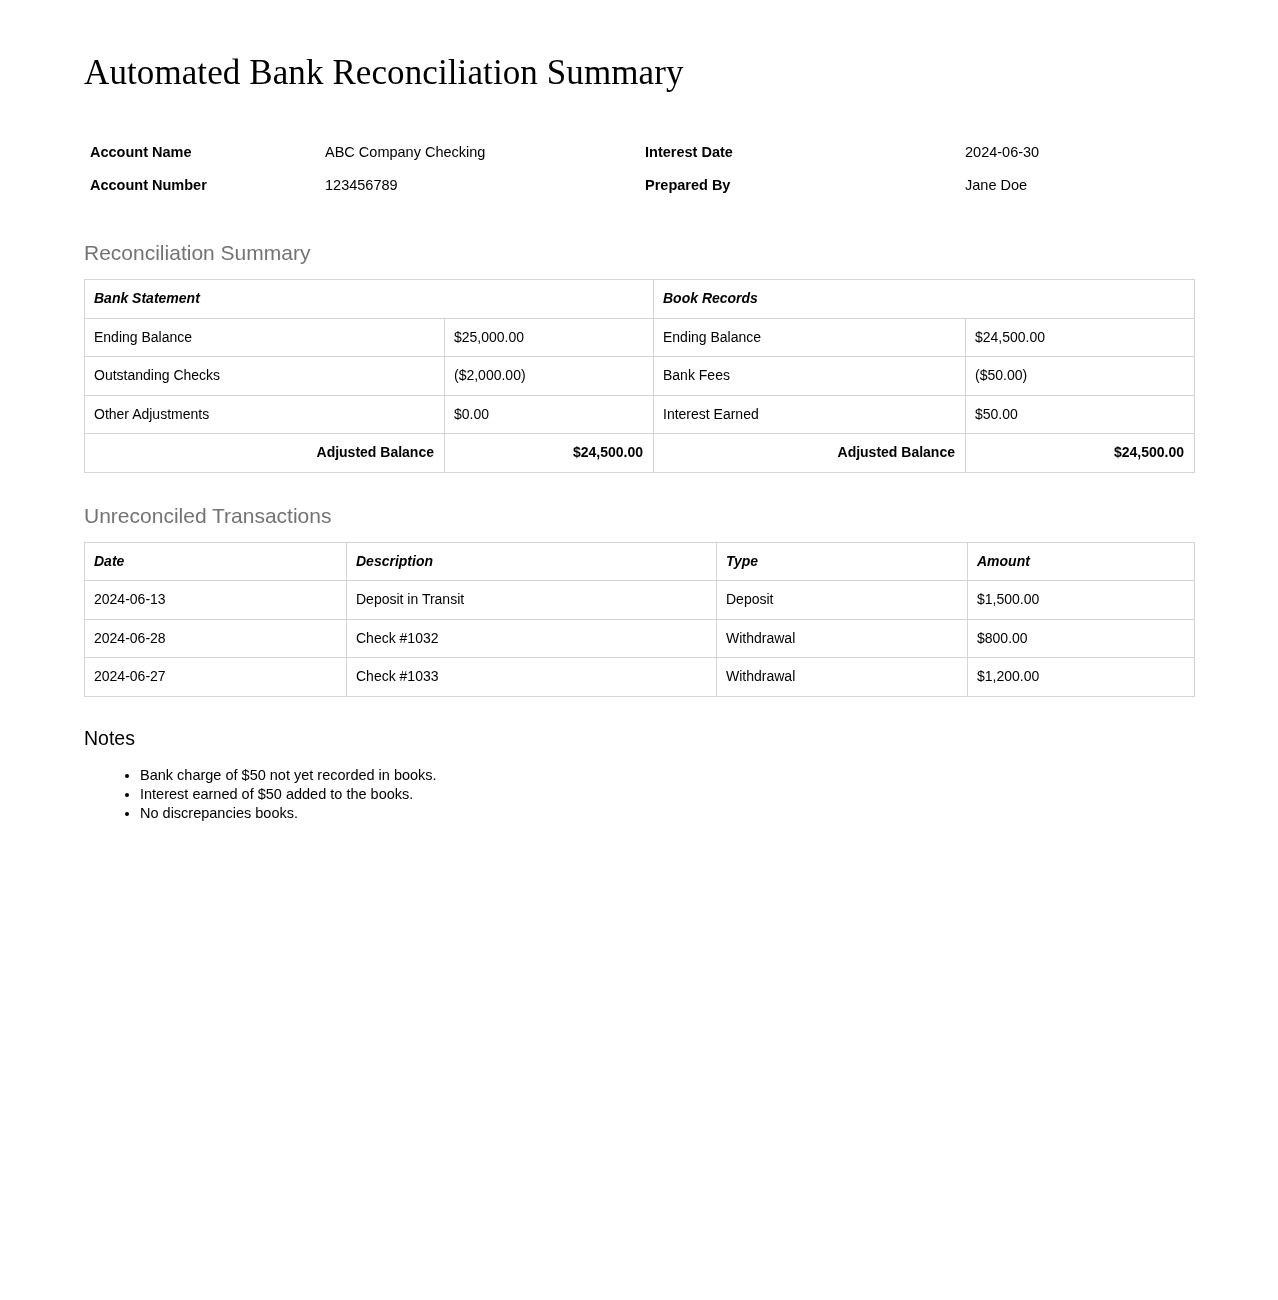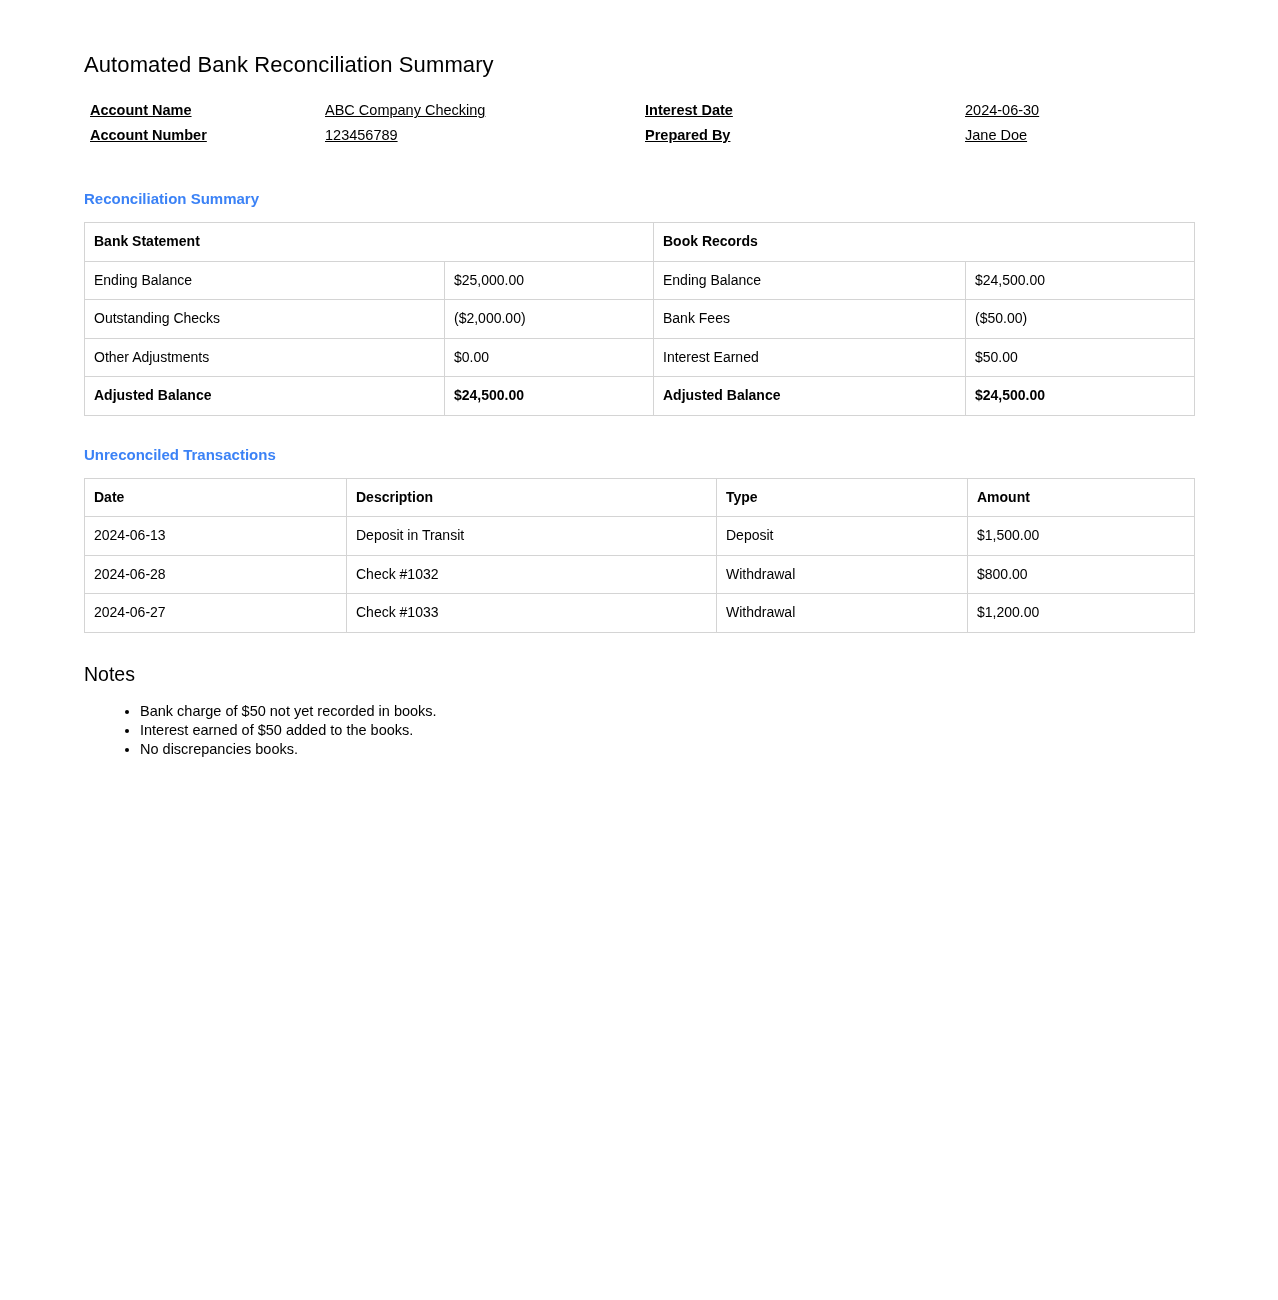--- a/index.html
+++ b/index.html
@@ -15,55 +15,55 @@
     font-family: "Liberation Sans", sans-serif;
     color: #000000;
     -webkit-font-smoothing: antialiased;
   }
   .page {
     padding: 52px 84px 0 84px;
   }
 
   
   .doc-title {
-    font-size: 22px;
+    font-size: 35px;
     font-weight: normal;
     line-height: 1.2;
-    margin: 0 0 20px 0;
+    margin: 0 0 46px 0;
     letter-spacing: 0.1px;
     color: #000;
+    font-family: Liberation Serif, serif;
   }
 
   
   .meta {
     display: grid;
     grid-template-columns: 235px 320px 320px auto;
-    row-gap: 0px;
+    row-gap: 8px;
     margin: 0 0 42px 6px;
     font-size: 14.5px;
-    text-decoration: underline;
   }
   .meta-label {
     font-weight: bold;
     line-height: 25px;
     white-space: nowrap;
   }
   .meta-value {
     font-weight: normal;
     line-height: 25px;
     white-space: nowrap;
   }
 
   
   .section-heading {
-    font-size: 15px;
-    font-weight: bold;
+    font-size: 21px;
+    font-weight: normal;
     line-height: 1.2;
     margin: 0 0 14px 0;
-    color: #3b82f6;
+    color: #737373;
   }
 
   
   table.grid {
     border-collapse: collapse;
     width: 1110px;
     table-layout: fixed;
     font-size: 14px;
     margin: 0 0 30px 0;
   }
@@ -74,24 +74,26 @@
     text-align: left;
     vertical-align: middle;
     height: 38px;
     font-weight: normal;
     line-height: 1.25;
     overflow: hidden;
     white-space: nowrap;
   }
   table.grid th {
     font-weight: bold;
+    font-style: italic;
   }
   table.grid td.bold,
   table.grid th.bold {
     font-weight: bold;
+    text-align: right;
   }
 
   
   .summary-table col.c1 { width: 360px; }
   .summary-table col.c2 { width: 209px; }
   .summary-table col.c3 { width: 312px; }
   .summary-table col.c4 { width: 229px; }
 
   
   .tx-table col.t1 { width: 262px; }

